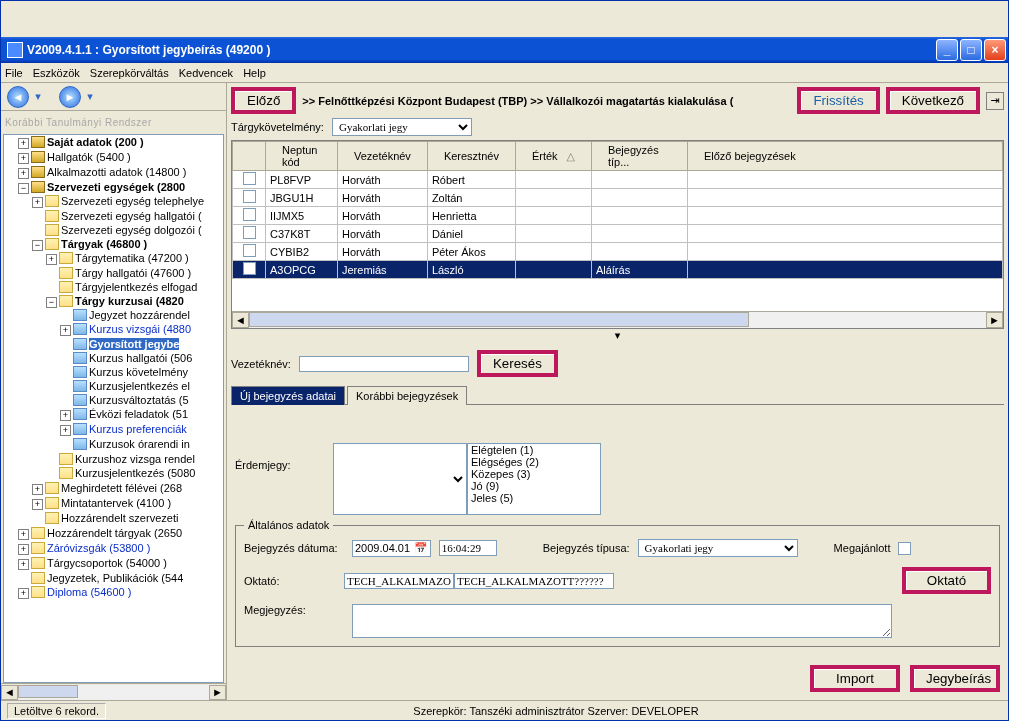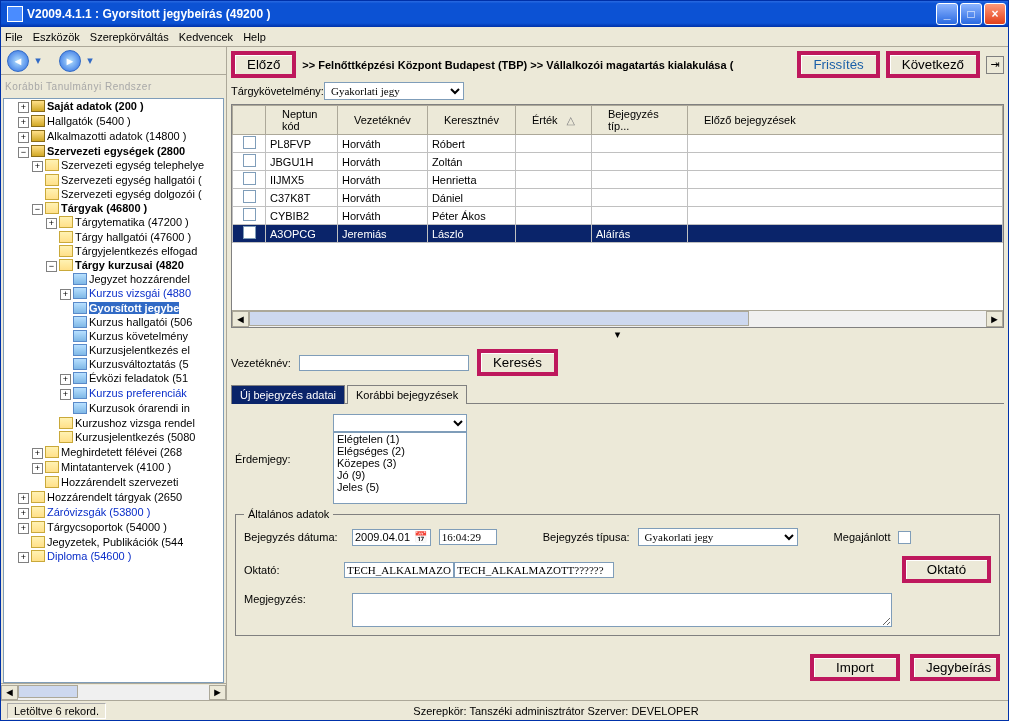--- a/index.html
+++ b/index.html
@@ -17,20 +17,21 @@
     border: 1px solid #0031a9;
     display: flex; flex-direction: column;
   }
   .titlebar {
     height: 26px;
     background: linear-gradient(to bottom,#2a6ae1 0%, #0c52d4 10%, #0c52d4 85%, #0031a9 100%);
     display: flex; align-items: center;
     color: #fff; font-weight: bold;
     padding: 0 2px 0 6px;
     font-size: 12px;
+    margin-top: 36px;
   }
   .titlebar .t-icon {width:16px;height:16px;background:#4a8cff;border:1px solid #fff;margin-right:4px;}
   .titlebar .t-title {flex:1;}
   .titlebar .sysbtn {
     width:22px;height:22px;margin-left:2px;
     border:1px solid #fff;border-radius:3px;
     display:flex;align-items:center;justify-content:center;
     font-weight:bold;font-family:Arial;
   }
   .sys-min{background:linear-gradient(#8db5ff,#2a6ae1);}
@@ -68,21 +69,21 @@
   .hscroll{height:17px;background:#ece9d8;border-top:1px solid #aca899;display:flex;align-items:center;}
   .hscroll .btn{width:17px;height:15px;border:1px solid #aca899;background:#ece9d8;text-align:center;line-height:13px;}
   .hscroll .track{flex:1;height:15px;background:#f0f0f0;position:relative;}
   .hscroll .thumb{position:absolute;left:0;width:60px;height:13px;background:#cdd8ef;border:1px solid #aca899;}
 
   .main{flex:1;display:flex;flex-direction:column;overflow:hidden;padding:4px;gap:4px;}
   .topbar{display:flex;align-items:center;gap:6px;}
   .btn3d{background:#ece9d8;border:4px solid #be185d;padding:2px 12px;box-shadow:inset 1px 1px #fff;}
   .breadcrumb{flex:1;font-weight:bold;}
   .pin{width:18px;height:18px;border:1px solid #808080;background:#ece9d8;display:flex;align-items:center;justify-content:center;}
-  .reqrow{display:flex;align-items:center;gap:0;}
+  .reqrow{display:flex;align-items:center;gap:8px;}
   select,input[type=text]{font-family:Tahoma;font-size:11px;border:1px solid #7f9db9;background:#fff;padding:1px 2px;}
   .grid-wrap{border:1px solid #808080;background:#fff;height:224px;display:flex;flex-direction:column;}
   table.grid{border-collapse:collapse;width:100%;}
   table.grid th{background:#ece9d8;border:1px solid #aca899;font-weight:normal;text-align:left;padding:2px 16px;height:18px;}
   table.grid td{border:1px solid #c0c0c0;padding:1px 4px;height:16px;}
   table.grid .cbcell{width:22px;text-align:center;}
   table.grid tr.selrow td{background:#0a246a;color:#fff;}
   .grid-fill{flex:1;}
   .hsc2{height:17px;display:flex;background:#ece9d8;border-top:1px solid #aca899;}
   .hsc2 .btn{width:17px;border:1px solid #aca899;text-align:center;line-height:15px;}
@@ -296,21 +297,21 @@
       </div>
 
       <div>
         <div class="tabs">
           <span class="tab active">Új bejegyzés adatai</span>
           <span class="tab">Korábbi bejegyzések</span>
         </div>
         <div class="tabbody">
           <div class="fieldrow">
             <span style="width:90px">Érdemjegy:</span>
-            <div style="display:flex;flex-direction:column;">
+            <div style="display:flex;margin-top:28px;">
               <select style="width:134px"><option></option></select>
               <div class="listbox">
                 <div>Elégtelen (1)</div>
                 <div>Elégséges (2)</div>
                 <div>Közepes (3)</div>
                 <div>Jó (9)</div>
                 <div>Jeles (5)</div>
               </div>
             </div>
           </div>

